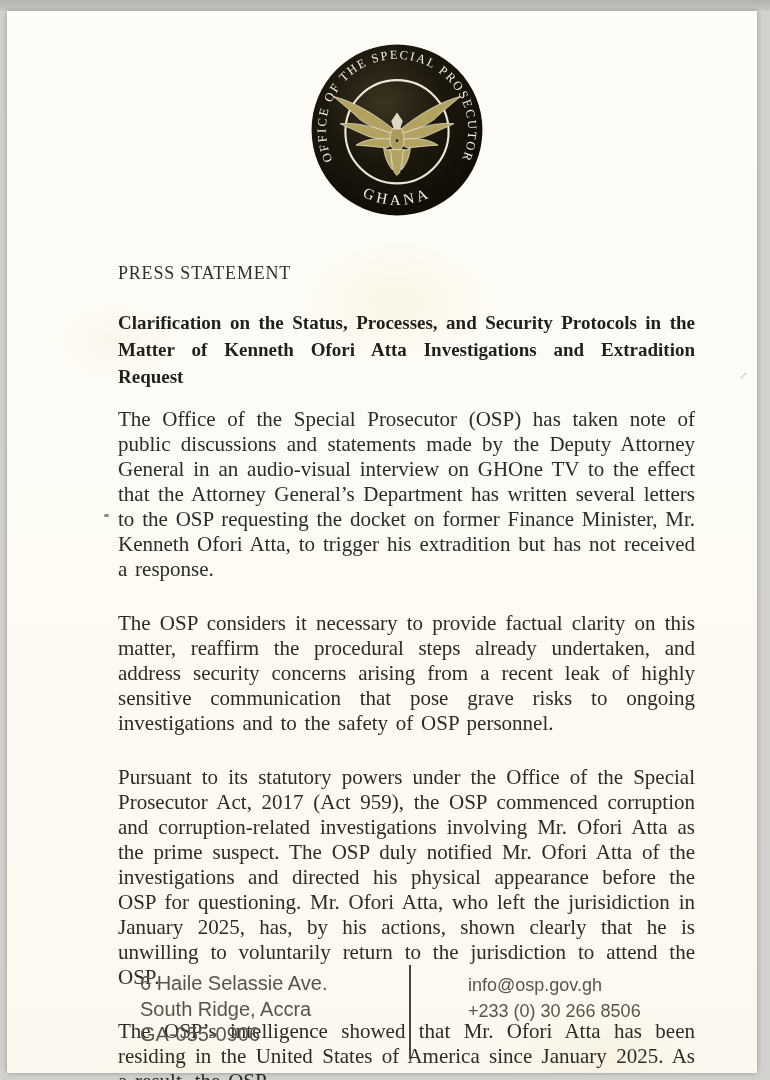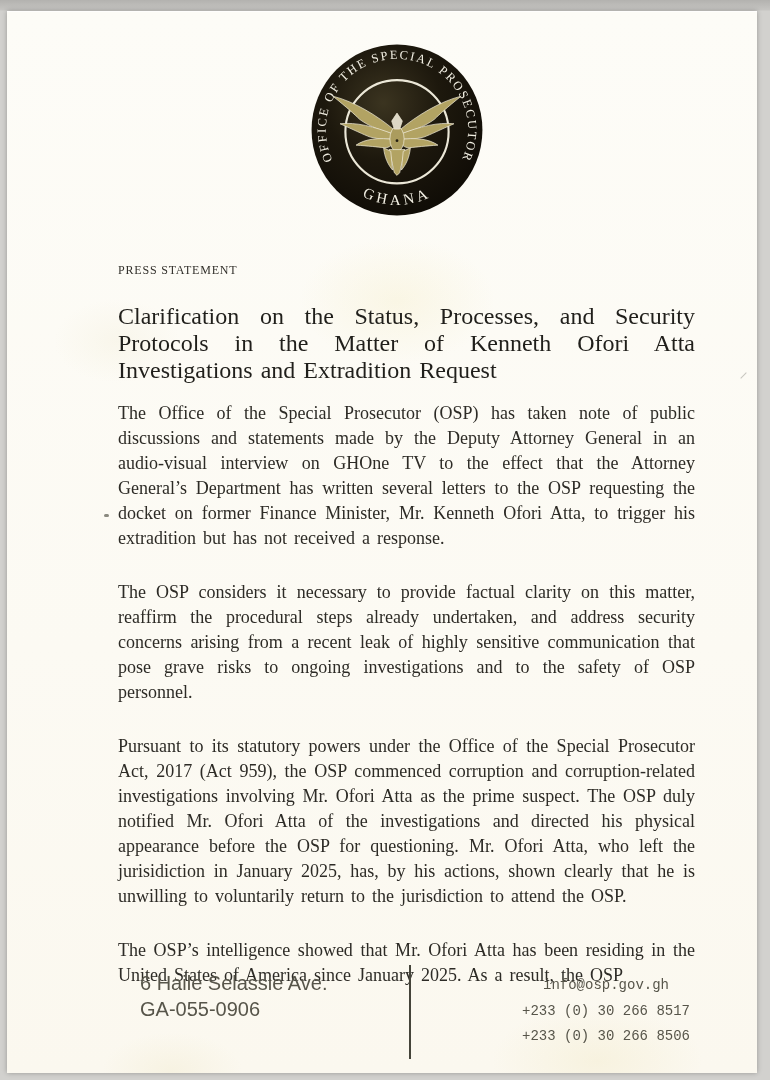--- a/index.html
+++ b/index.html
@@ -19,36 +19,36 @@
       linear-gradient(180deg, #fdfcf7 0%, #fcfaf3 60%, #fbf8ef 100%);
     box-shadow: 0 0 5px rgba(0,0,0,0.28), inset 0 1px 0 rgba(255,255,255,0.7);
   }
   .content { padding: 0 62px 0 111px; }
 
   .seal-wrap { text-align: center; padding-top: 30px; transform: translateX(15px); }
   .seal-wrap svg { width: 178px; height: 178px; display: inline-block; }
 
   .kicker {
     margin-top: 40px;
-    font-size: 12px;
+    font-size: 18px;
     letter-spacing: 0.8px;
     color: #32302b;
   }
   h1.title {
     margin-top: 25px;
-    font-size: 24px;
-    font-weight: 400;
+    font-size: 19px;
+    font-weight: 700;
     line-height: 27px;
     text-align: justify;
     color: #201f1b;
     word-spacing: 2px;
   }
   p.body-par {
     margin-top: 29px;
-    font-size: 18px;
+    font-size: 21px;
     line-height: 25px;
     text-align: justify;
     color: #2d2b26;
     word-spacing: 2.5px;
   }
   p.body-par:first-of-type { margin-top: 17px; }
 
   .margin-dot {
     position: absolute;
     left: 97px; top: 503px;
@@ -75,22 +75,21 @@
     position: absolute; left: 133px; top: 8px;
     font-size: 20px; line-height: 25.5px;
   }
   .vline {
     position: absolute; left: 402px; top: 2px;
     width: 2px; height: 94px;
     background: #45443a;
   }
   .contact {
     position: absolute; left: 461px; top: 10px; width: 276px;
-    text-align: center;
-    font-size: 14px; line-height: 25.5px; font-family: Liberation Mono, monospace;
+    font-size: 18px; line-height: 25.5px;
   }
 </style>
 </head>
 <body>
 
 <div class="page">
 
   <div class="seal-wrap">
     <svg viewBox="0 0 200 200">
       <defs>
@@ -145,23 +144,23 @@
     <p class="body-par">Pursuant to its statutory powers under the Office of the Special Prosecutor Act, 2017 (Act 959), the OSP commenced corruption and corruption-related investigations involving Mr. Ofori Atta as the prime suspect. The OSP duly notified Mr. Ofori Atta of the investigations and directed his physical appearance before the OSP for questioning. Mr. Ofori Atta, who left the jurisidiction in January 2025, has, by his actions, shown clearly that he is unwilling to voluntarily return to the jurisdiction to attend the OSP.</p>
     <p class="body-par">The OSP’s intelligence showed that Mr. Ofori Atta has been residing in the United States of America since January 2025. As a result, the OSP</p>
   </div>
 
   <div class="margin-dot"></div>
   <div class="edge-mark"></div>
 
   <footer class="letterhead">
     <div class="addr">
       <div>6 Haile Selassie Ave.</div>
+      <div>South Ridge, Accra</div>
       <div>GA-055-0906</div>
     </div>
     <div class="vline"></div>
     <div class="contact">
       <div>info@osp.gov.gh</div>
-      <div>+233 (0) 30 266 8517</div>
       <div>+233 (0) 30 266 8506</div>
     </div>
   </footer>
 
 </div>
 
 </body></html>

